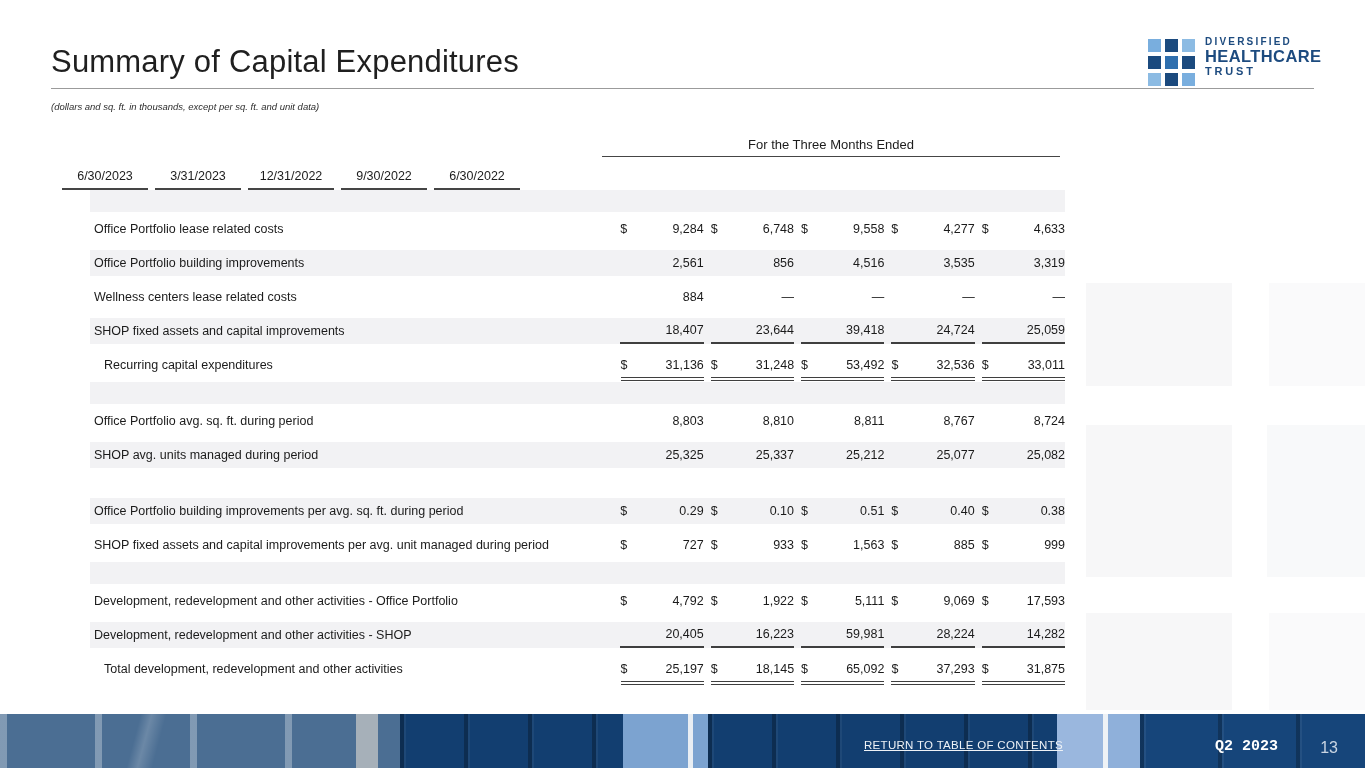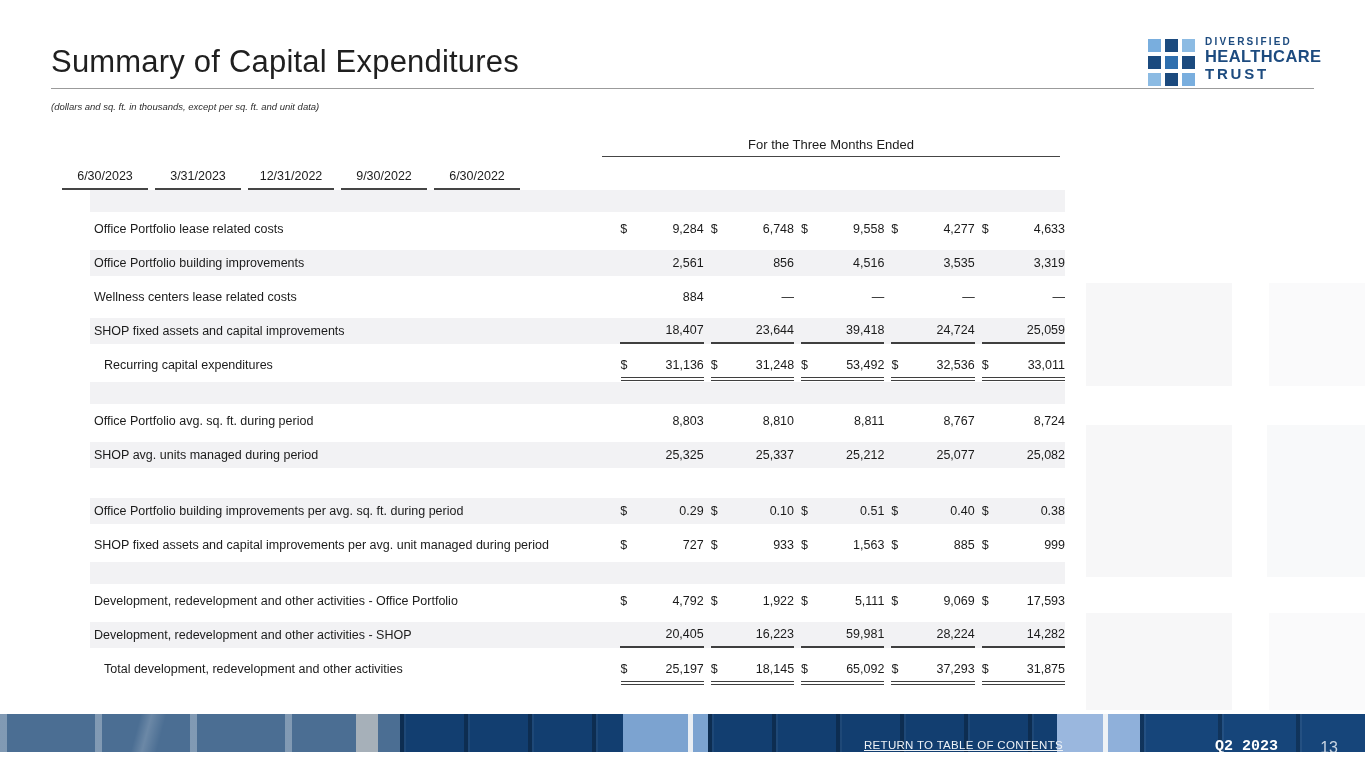--- a/index.html
+++ b/index.html
@@ -12,21 +12,21 @@
   .subtitle{position:absolute;left:51px;top:101px;font-size:9.5px;font-style:italic;color:#2e2e2e;}
 
   
   .logo{position:absolute;left:1148px;top:36px;display:flex;align-items:flex-start;}
   .logo-grid{display:grid;grid-template-columns:repeat(3,13px);grid-template-rows:repeat(3,13px);gap:4px;margin-top:3px;}
   .logo-grid .sq{width:13px;height:13px;}
   .c-l1{background:#79aede;}.c-l2{background:#8cbbe3;}.c-m{background:#2f6fae;}.c-d{background:#1b4a7e;}
   .logo-text{margin-left:10px;color:#1d4b7f;}
   .logo-line1{font-size:10px;font-weight:700;letter-spacing:2.2px;}
   .logo-line2{font-size:16.5px;font-weight:700;letter-spacing:.4px;line-height:1.1;}
-  .logo-line3{font-size:15px;font-weight:700;letter-spacing:2.8px;}
+  .logo-line3{font-size:11px;font-weight:700;letter-spacing:2.8px;}
 
   
   .table{position:absolute;left:55px;top:131px;width:1010px;}
   .group-header{display:flex;height:26px;}
   .label-spacer{width:540px;}
   .gh{margin-left:7px;width:458px;display:flex;align-items:flex-end;justify-content:center;
       padding-bottom:4px;border-bottom:1px solid #454545;font-size:13px;color:#1c1c1c;}
   .col-headers{display:flex;height:33px;}
   .date-cell{width:86px;margin-left:7px;display:flex;align-items:flex-end;justify-content:center;
       padding-bottom:5px;border-bottom:2px solid #454545;font-size:12.5px;color:#1c1c1c;}
@@ -47,21 +47,21 @@
   
   .ghost{position:absolute;background:#f7f7f8;}
   .g1{left:1086px;top:283px;width:146px;height:103px;}
   .g2{left:1269px;top:283px;width:96px;height:103px;background:#fafafb;}
   .g3{left:1086px;top:425px;width:146px;height:152px;}
   .g4{left:1267px;top:425px;width:98px;height:152px;background:#f8f9fa;}
   .g5{left:1086px;top:613px;width:146px;height:97px;}
   .g6{left:1269px;top:613px;width:96px;height:97px;background:#fafafb;}
 
   
-  .footer{position:absolute;left:0;top:714px;width:1365px;height:38px;background:#000000;overflow:hidden;}
+  .footer{position:absolute;left:0;top:714px;width:1365px;height:54px;background:#000000;overflow:hidden;}
   .fseg{position:absolute;top:0;height:54px;}
   .f-slate{background-color:#4b6e93;
       background-image:linear-gradient(105deg,transparent 38%,rgba(255,255,255,.18) 41%,transparent 45%),
       repeating-linear-gradient(90deg,rgba(255,255,255,.30) 0 7px,transparent 7px 95px);}
   .f-navy{background-color:#123e70;
       background-image:repeating-linear-gradient(90deg,rgba(0,0,0,.28) 0 4px,rgba(255,255,255,.05) 4px 6px,transparent 6px 64px);}
   .f-navy2{background-color:#16457a;
       background-image:repeating-linear-gradient(90deg,rgba(0,0,0,.25) 0 4px,rgba(255,255,255,.06) 4px 6px,transparent 6px 78px);}
   .fs1{left:0;width:356px;}
   .fs2{left:356px;width:22px;background:#a6b0b9;}

